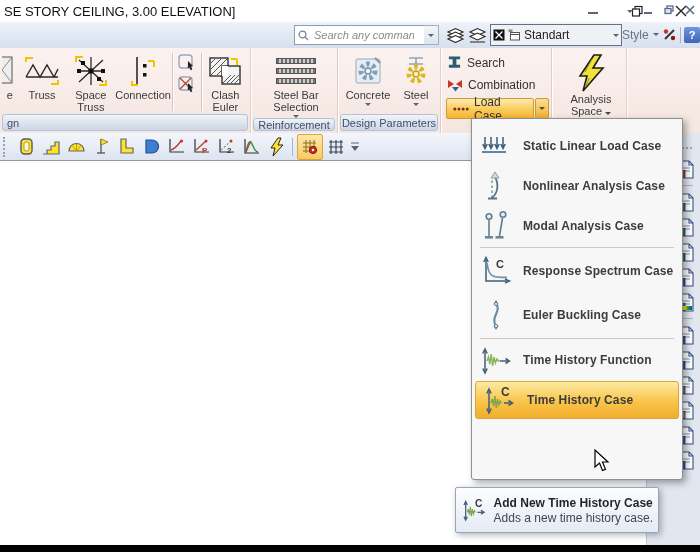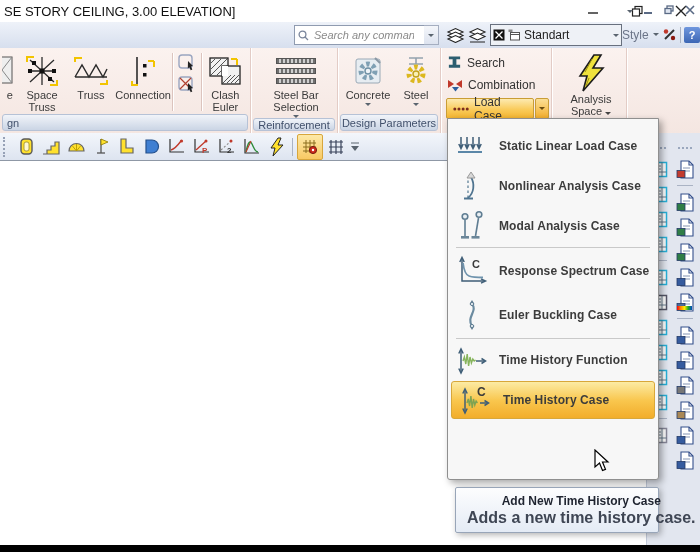--- a/index.html
+++ b/index.html
@@ -74,39 +74,39 @@
   .sidebar{position:absolute;left:646px;top:133px;width:54px;height:412px;background:#e2e6ef;
            border-left:1px solid #c2cada;display:flex;gap:2px;padding-top:2px;}
   .side-col{width:24px;display:flex;flex-direction:column;align-items:center;gap:5px;padding-top:24px;position:relative;}
   .side-col .colgrip{position:absolute;top:12px;width:14px;border-top:2px dotted #9aa7bd;}
   .side-ic{width:20px;height:20px;display:flex;align-items:center;justify-content:center;position:relative;}
   .side-sep{width:16px;height:1px;background:#aab3c4;margin:1px 0;}
   .side-ic.rainbow::after{content:'';position:absolute;left:2px;bottom:2px;width:15px;height:4px;
         background:linear-gradient(90deg,#e01,#f80,#fe0,#2a2,#04c);}
 
   
-  .dropdown{position:absolute;left:447px;top:118px;width:212px;height:362px;z-index:10;
+  .dropdown{position:absolute;left:471px;top:118px;width:212px;height:362px;z-index:10;
             background:#f7f7f7;border:1px solid #8f8f8f;border-radius:0 0 3px 3px;
             box-shadow:3px 3px 7px rgba(0,0,0,.35);padding-top:7px;box-sizing:border-box;}
   .dd-item{height:40px;display:flex;align-items:center;gap:9px;padding:0 6px;}
   .dd-item.tall{height:44px;}
   .dd-icon{width:36px;height:36px;flex:none;display:flex;align-items:center;justify-content:center;}
   .dd-label{font-size:12px;font-weight:bold;color:#3c3c3c;letter-spacing:.1px;}
   .dd-sep{height:1px;background:#c9c9c9;margin:1px 8px;}
   .dd-item.hl{background:linear-gradient(#fcebA4,#f9c64d 52%,#f2ad2b);
               border:1px solid #d8a73a;border-radius:3px;margin:1px 3px;height:38px;box-sizing:border-box;}
 
   
   .tooltip{position:absolute;left:455px;top:487px;width:204px;height:46px;z-index:12;
            background:linear-gradient(#fdfdfe,#e4ebf5);border:1px solid #98a5b8;border-radius:2px;
            box-shadow:2px 2px 6px rgba(0,0,0,.3);display:flex;align-items:center;gap:6px;
            padding:2px 5px;box-sizing:border-box;}
   .tt-txt{display:flex;flex-direction:column;gap:1px;}
-  .tt-title{font-weight:bold;font-size:12px;color:#1f2430;white-space:nowrap;text-align:center;}
-  .tt-sub{font-size:16px;color:#3f4654;white-space:nowrap;font-weight:bold;}
+  .tt-title{font-weight:bold;font-size:12px;color:#1f2430;white-space:nowrap;}
+  .tt-sub{font-size:12px;color:#3f4654;white-space:nowrap;}
 
   .bottombar{position:absolute;left:0;top:545px;width:700px;height:7px;background:#000;}
   .cursor{position:absolute;left:594px;top:449px;z-index:20;}
 </style>
 </head>
 <body>
 
 <div id="app">
 
   <div class="titlebar">
@@ -217,50 +217,50 @@
     <div class="rgroup" style="width:250px">
       <div class="rbody">
         <div class="bigbtn" style="width:18px;overflow:hidden">
           <div class="ic">
               <svg width="26" height="32" viewBox="0 0 26 32" style="margin-left:-14px">
                 <rect x="2" y="2" width="20" height="26" fill="#eee" stroke="#555"></rect>
                 <path d="M2,2 L22,28 M22,2 L2,28" stroke="#888"></path>
               </svg>
             </div>
           <span>e</span>
+        </div>
+        <div class="bigbtn">
+          <div class="ic">
+              <svg width="40" height="30" viewBox="0 0 40 30">
+            <path d="M4,6 V2 H11" fill="none" stroke="#f2c400" stroke-width="2"></path>
+            <path d="M36,24 V28 H29" fill="none" stroke="#f2c400" stroke-width="2"></path>
+            <path d="M4,21 H36 M4,21 L11,9 L18,21 L25,9 L32,21 L36,13" fill="none" stroke="#2b2b2b" stroke-width="1.4"></path>
+          </svg>
+            </div>
+          <span>Truss</span>
         </div>
         <div class="bigbtn">
           <div class="ic">
               <svg width="38" height="34" viewBox="0 0 38 34">
             <path d="M4,8 V3 H11" fill="none" stroke="#f2c400" stroke-width="2"></path>
             <path d="M34,26 V31 H27" fill="none" stroke="#f2c400" stroke-width="2"></path>
             <g stroke="#2b2b2b" stroke-width="1.3">
               <path d="M19,3 V31 M5,17 H33 M7,6 L31,28 M31,6 L7,28"></path>
             </g>
             <g fill="#111">
                   <rect x="16.5" y="14.5" width="5" height="5"></rect>
                   <rect x="5" y="15" width="4" height="4"></rect>
                   <rect x="29" y="15" width="4" height="4"></rect>
                   <rect x="9" y="7" width="4" height="4"></rect>
                   <rect x="25" y="23" width="4" height="4"></rect>
                 </g>
           </svg>
             </div>
           <span>Space Truss</span>
         </div>
-        <div class="bigbtn">
-          <div class="ic">
-              <svg width="40" height="30" viewBox="0 0 40 30">
-            <path d="M4,6 V2 H11" fill="none" stroke="#f2c400" stroke-width="2"></path>
-            <path d="M36,24 V28 H29" fill="none" stroke="#f2c400" stroke-width="2"></path>
-            <path d="M4,21 H36 M4,21 L11,9 L18,21 L25,9 L32,21 L36,13" fill="none" stroke="#2b2b2b" stroke-width="1.4"></path>
-          </svg>
-            </div>
-          <span>Truss</span>
-        </div>
         <div class="bigbtn" style="width:62px">
           <div class="ic">
               <svg width="30" height="32" viewBox="0 0 30 32">
             <path d="M26,6 H20 M26,6 V12" fill="none" stroke="#f2c400" stroke-width="2"></path>
             <path d="M4,26 V30 H10" fill="none" stroke="#f2c400" stroke-width="2"></path>
             <line x1="9" y1="2" x2="9" y2="29" stroke="#2b2b2b" stroke-width="1.6"></line>
             <rect x="15" y="9" width="3.5" height="3.5" fill="#111"></rect>
                 <rect x="15" y="18" width="3.5" height="3.5" fill="#111"></rect>
           </svg>
             </div>

